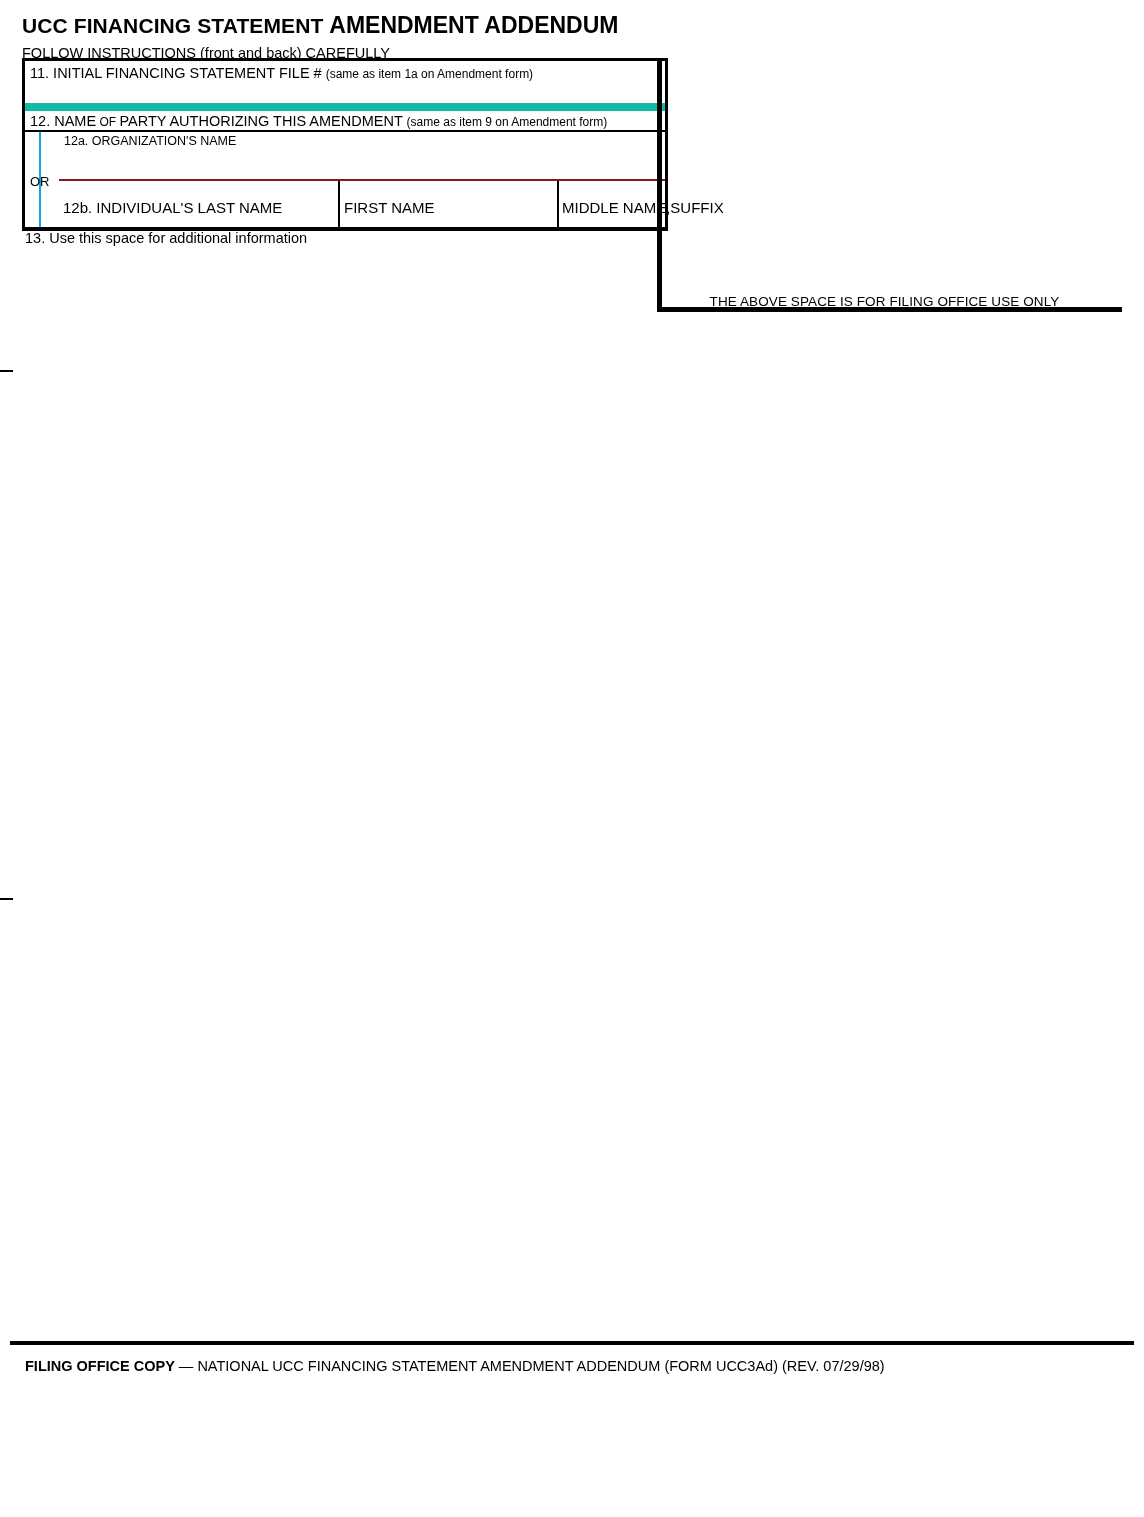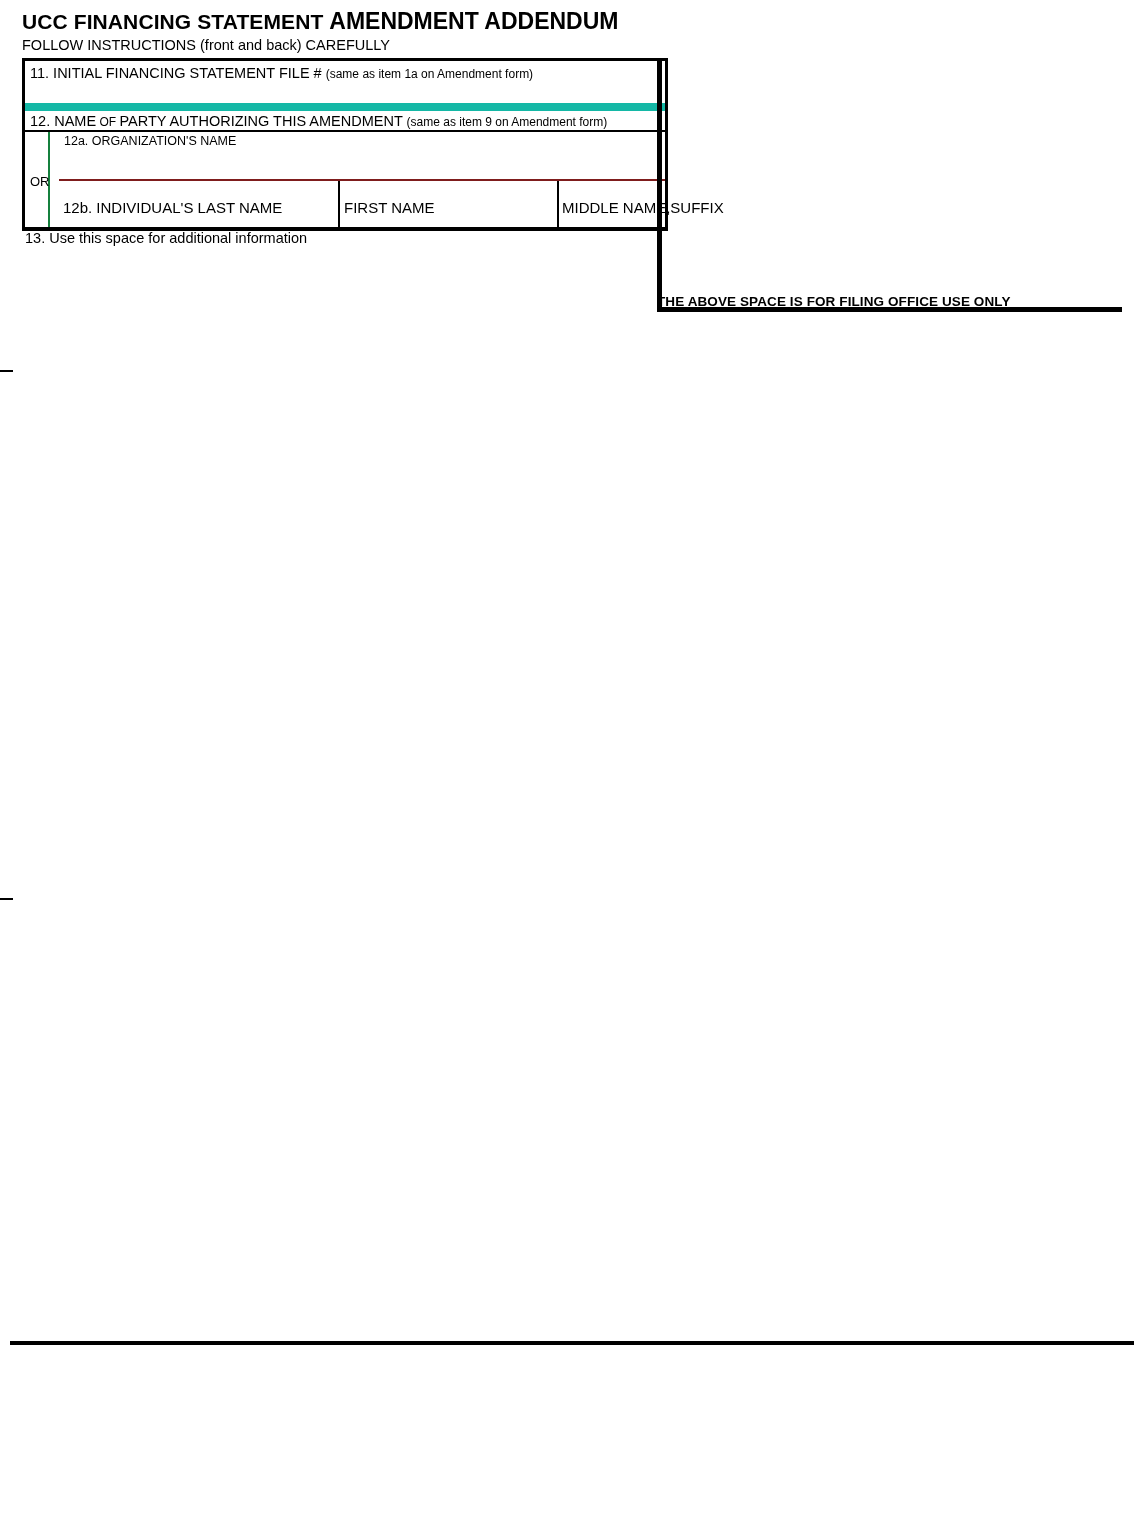--- a/index.html
+++ b/index.html
@@ -26,21 +26,21 @@
 
   
   .form-header {
     position: absolute;
     left: 22px;
     top: 8px;
     width: 648px;
   }
   .title-line {
     font-size: 21px;
-    line-height: 27px;
+    line-height: 35px;
     white-space: nowrap;
   }
   .title-part1 {
     font-weight: bold;
     letter-spacing: 0.1px;
   }
   .title-part2 {
     font-weight: bold;
     font-size: 23px;
   }
@@ -101,23 +101,23 @@
   .row-12-title .sc { font-size: 12px; }
   .row-12-title .small { font-size: 12px; }
 
   .row-12-body {
     position: relative;
     height: 96px;
   }
   .or-cell {
     position: absolute;
     left: 0; top: 0;
-    width: 25px;
+    width: 16px;
     height: 96px;
-    border-right: 2px solid #15803d;
+    border-right: 2px solid #0ea5e9;
     box-sizing: border-box;
   }
   .or-text {
     position: absolute;
     left: 5px;
     top: 42px;
     font-size: 13px;
   }
   .name-cell-org {
     position: absolute;
@@ -201,23 +201,23 @@
     height: 254px;
     box-sizing: border-box;
     border-left: 5px solid #000;
     border-bottom: 5px solid #000;
   }
   .filing-text {
     position: absolute;
     left: 657px;
     top: 294px;
     width: 455px;
-    text-align: left;
+    text-align: center;
     font-size: 13.5px;
-    font-weight: bold;
+    font-weight: normal;
     letter-spacing: 0.1px;
     white-space: nowrap;
   }
 
   
   .tick {
     position: absolute;
     left: 0;
     width: 13px;
     height: 2px;
@@ -300,14 +300,17 @@
   <div class="row-12-bottom-rule"></div>
   <div class="item-13">13. Use this space for additional information</div>
 
   <div class="filing-box"></div>
   <div class="filing-text">THE ABOVE SPACE IS FOR FILING OFFICE USE ONLY</div>
 
   <div class="tick tick-1"></div>
   <div class="tick tick-2"></div>
 
   <div class="footer-rule"></div>
+  <div class="footer-text">
+    <span class="bold">FILING OFFICE COPY</span><span> — NATIONAL UCC FINANCING STATEMENT AMENDMENT ADDENDUM (FORM UCC3Ad) (REV. 07/29/98)</span>
+  </div>
 
 </div>
 
 </body></html>

